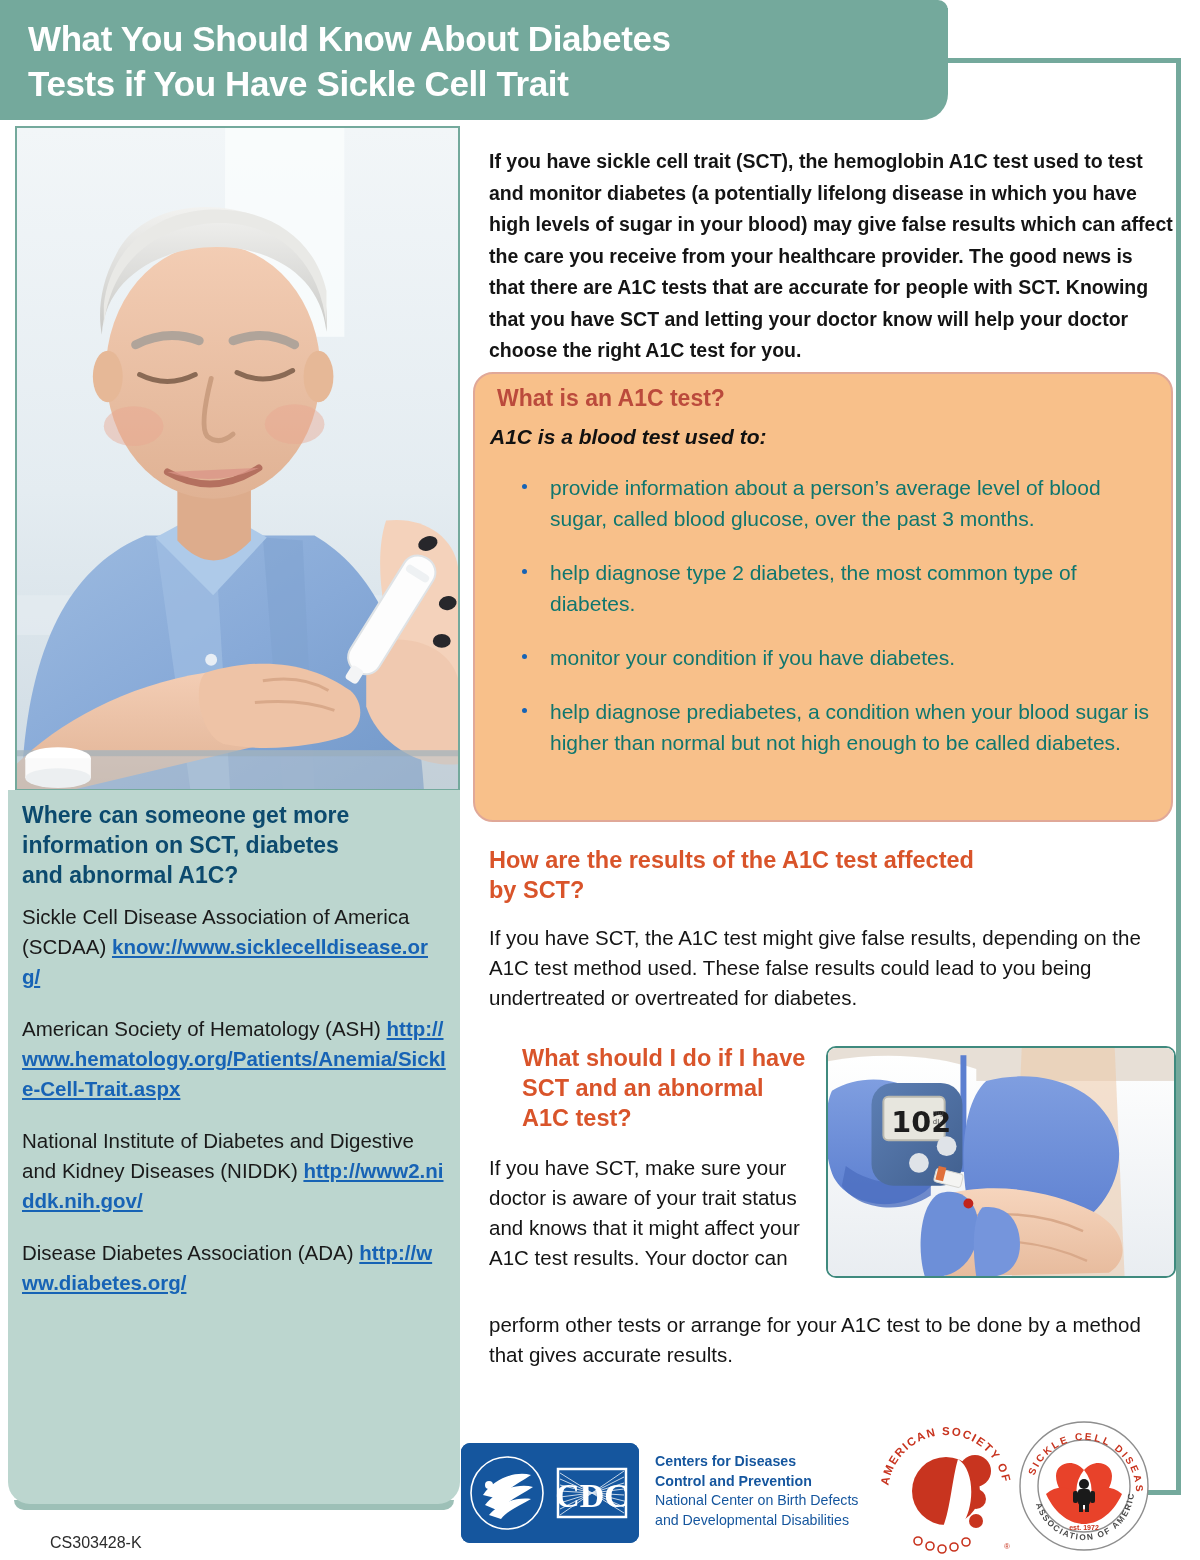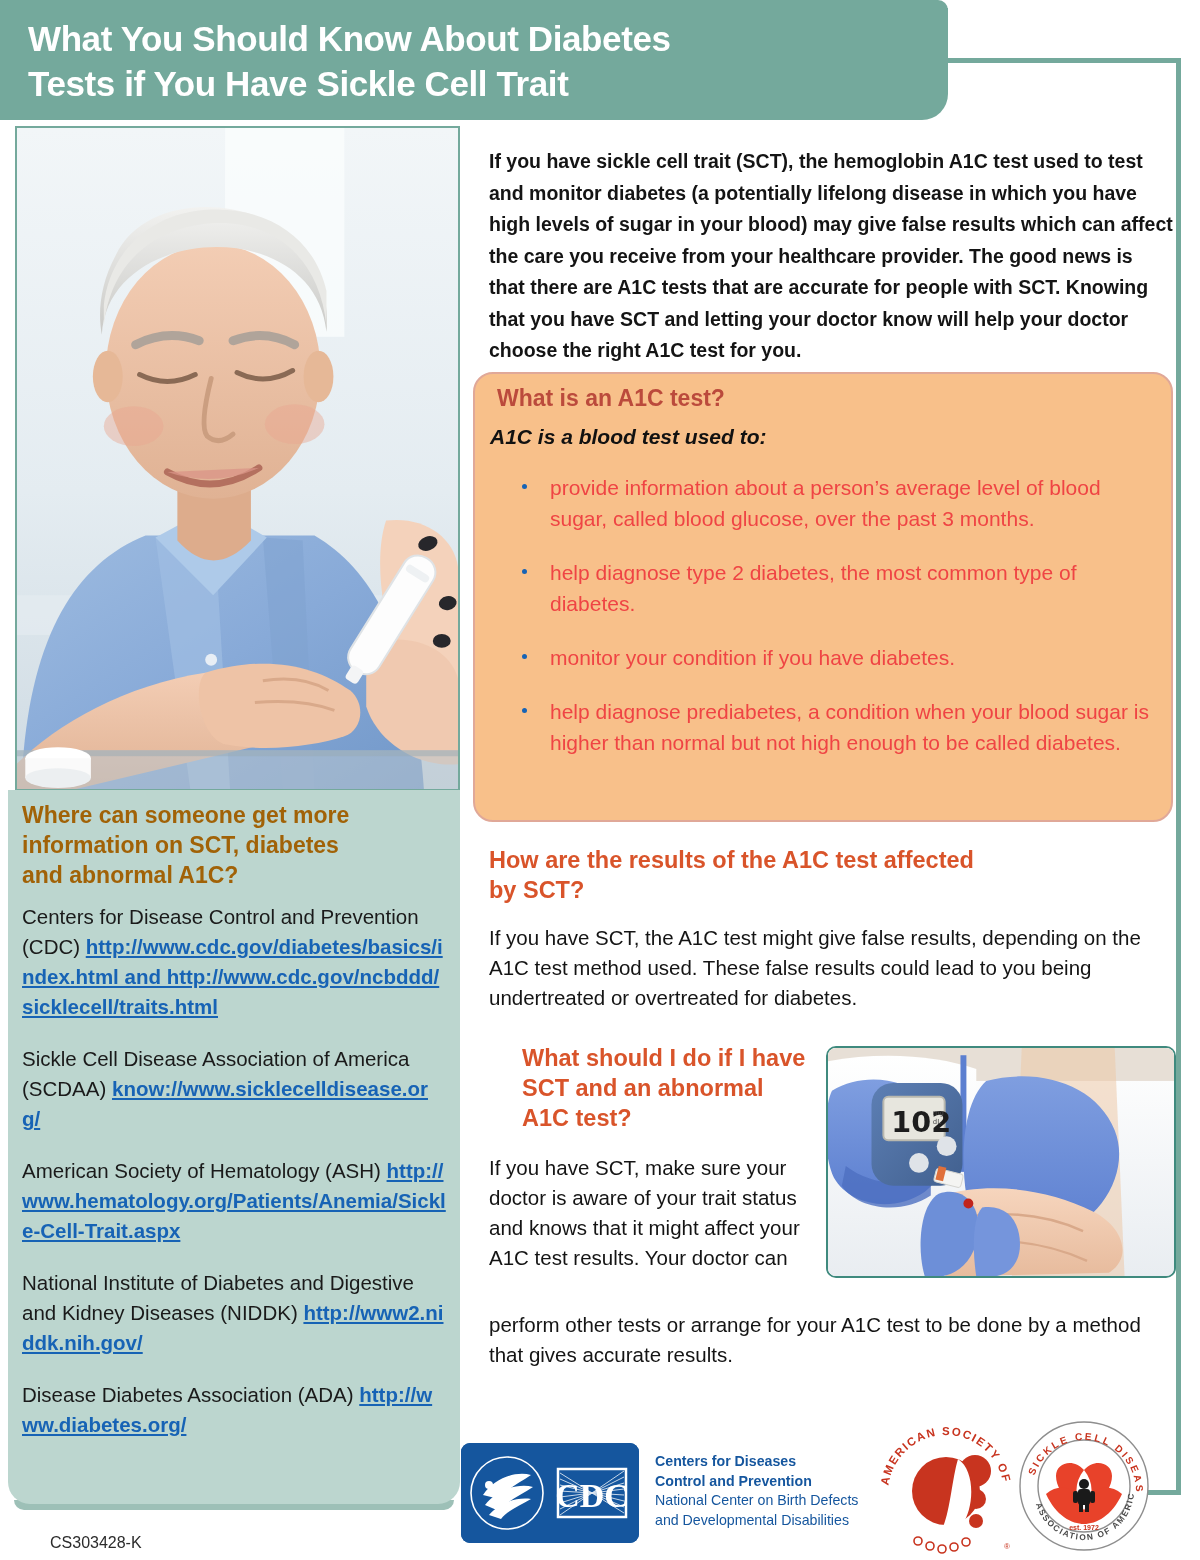--- a/index.html
+++ b/index.html
@@ -81,21 +81,21 @@
     width: 440px; height: 10px;
     background: #9dc0b7;
     border-radius: 0 0 20px 20px;
   }
   .panel-inner {
     position: absolute;
     left: 22px; top: 800px;
     width: 424px;
   }
   .panel-heading {
-    color: #a16207;
+    color: #0c4a6e;
     font-size: 23px;
     font-weight: bold;
     line-height: 30px;
     margin-bottom: 12px;
     white-space: pre-line;
   }
   .res-item {
     font-size: 20.5px;
     line-height: 30px;
     color: #1a1a1a;
@@ -155,21 +155,21 @@
     position: absolute;
     left: 512px; top: 472px;
     width: 650px;
     list-style: none;
   }
   .bullets li {
     position: relative;
     padding-left: 38px;
     font-size: 21px;
     line-height: 31px;
-    color: #ef4444;
+    color: #0f766e;
     margin-bottom: 23px;
   }
   .bullets li .bdot {
     position: absolute;
     left: 10px; top: 12px;
     width: 5px; height: 5px;
     background: #1763b5;
     border-radius: 50%;
   }
 
@@ -322,23 +322,20 @@
   </svg>
 </div>
 
 <div class="left-panel-shadow"></div>
 <div class="left-panel"></div>
 <div class="panel-inner">
   <div class="panel-heading">Where can someone get more
 information on SCT, diabetes
 and abnormal A1C?</div>
 
-  <div class="res-item">
-    <span>Centers for Disease Control and Prevention (CDC) </span><span class="res-link">http://www.cdc.gov/diabetes/basics/index.html and http://www.cdc.gov/ncbddd/sicklecell/traits.html</span>
-  </div>
 
   <div class="res-item">
     <span>Sickle Cell Disease Association of America (SCDAA) </span><span class="res-link">know://www.sicklecelldisease.org/</span>
   </div>
 
   <div class="res-item">
     <span>American Society of Hematology (ASH) </span><span class="res-link">http://www.hematology.org/Patients/Anemia/Sickle-Cell-Trait.aspx</span>
   </div>
 
   <div class="res-item">

